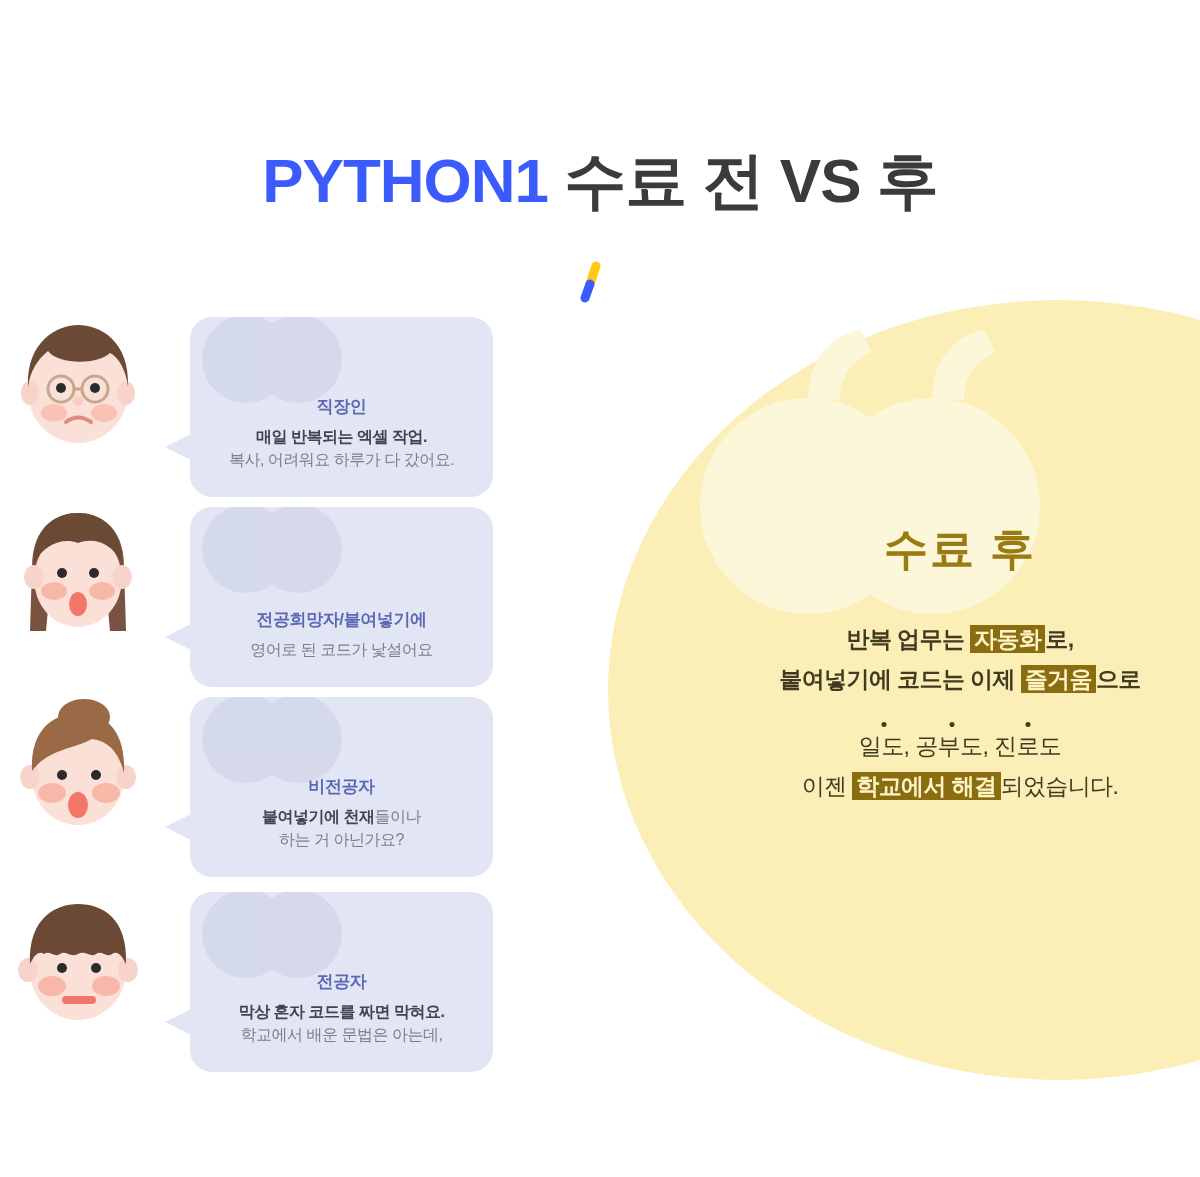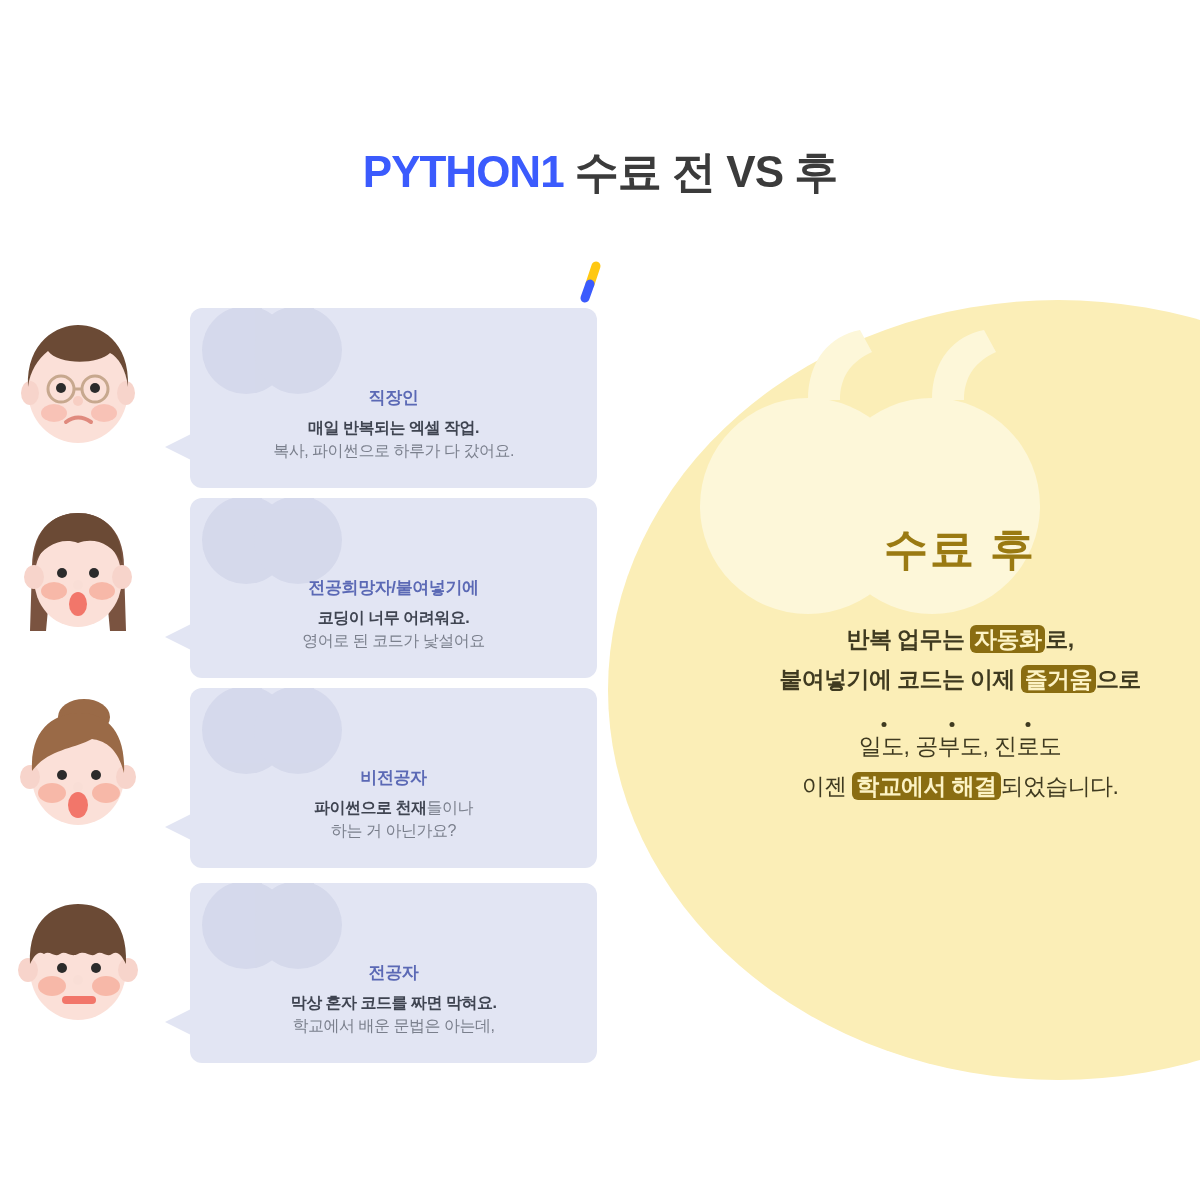--- a/index.html
+++ b/index.html
@@ -8,37 +8,37 @@
     background:#ffffff;
     font-family:"Liberation Sans","DejaVu Sans",sans-serif;
     overflow:hidden;
     position:relative;
   }
   #stage{position:absolute;inset:0;width:1200px;height:1177px;overflow:hidden;}
 
   
   .title-wrap{position:absolute;left:0;top:150px;width:1200px;text-align:center;}
   .title{
-    font-size:44px;font-weight:700;letter-spacing:-1px;white-space:nowrap;
+    font-size:62px;font-weight:700;letter-spacing:-1px;white-space:nowrap;
     line-height:1.0;
   }
   .title .blue{color:#3b5bfd;}
   .title .dark{color:#3b3b3b;}
   .accent-pen{
     position:absolute;left:578px;top:110px;width:24px;height:46px;
   }
 
   
   .bubble-row{position:absolute;left:0;width:560px;height:185px;}
   .avatar{
     position:absolute;left:14px;top:12px;width:128px;height:140px;
   }
   .bubble{
-    position:absolute;left:190px;top:3px;width:407px;height:180px;
-    background:#e2e5f3;border-radius:12px;overflow:hidden;
+    position:absolute;left:190px;top:12px;width:303px;height:180px;
+    background:#e2e5f3;border-radius:22px;overflow:hidden;
   }
   .bubble-tail{
     position:absolute;left:165px;top:128px;width:0;height:0;
     border-top:14px solid transparent;
     border-bottom:14px solid transparent;
     border-right:28px solid #e2e5f3;
   }
   .quote-deco{
     position:absolute;left:8px;top:-20px;width:150px;height:118px;opacity:1;
   }
@@ -67,21 +67,21 @@
   .after-title{
     font-size:44px;font-weight:800;color:#9a7a12;letter-spacing:2px;
     margin-bottom:40px;
   }
   .after-line{
     font-size:23px;font-weight:700;color:#3f3a20;letter-spacing:-0.6px;
     line-height:1.75;white-space:nowrap;
   }
   .after-line.plain{font-weight:400;color:#3f3a20;}
   .hl{
-    background:#8a6d11;color:#fdf3c4;padding:1px 4px;font-weight:700;border-radius:6px;
+    background:#8a6d11;color:#fdf3c4;padding:1px 4px;font-weight:700;
   }
   .gap{height:26px;}
   .dotted{position:relative;}
   .dotted::before{
     content:"";position:absolute;left:50%;top:-11px;transform:translateX(-50%);
     width:5px;height:5px;border-radius:50%;background:#3f3a20;
   }
 </style>
 </head>
 <body>
@@ -155,21 +155,21 @@
         <g fill="#d3d7ea" opacity="0.85">
           <circle cx="48" cy="62" r="44"></circle>
           <circle cx="100" cy="62" r="44"></circle>
           <path d="M48 20 C48 6 60 -4 74 -8 L80 2 C70 8 64 14 64 22 Z"></path>
           <path d="M100 20 C100 6 112 -4 126 -8 L132 2 C122 8 116 14 116 22 Z"></path>
         </g>
       </svg>
       <div class="bubble-text">
         <div class="b-role">직장인</div>
         <div class="b-line strong">매일 반복되는 엑셀 작업.</div>
-        <div class="b-line">복사, 파이썬으로 하루가 다 갔어요.</div>
+        <div class="b-line">복사, 어려워요 하루가 다 갔어요.</div>
       </div>
     </div>
   </div>
 
   <div class="bubble-row" style="top:495px;">
     <svg class="avatar" viewBox="0 0 128 140">
       <path d="M18 60 C18 18 44 6 64 6 C84 6 110 18 110 60 L112 124 L96 124 L92 80 L36 80 L32 124 L16 124 Z" fill="#7a5340"></path>
       <ellipse cx="64" cy="72" rx="44" ry="48" fill="#fbe0d8"></ellipse>
       <ellipse cx="20" cy="70" rx="10" ry="12" fill="#f7d4cb"></ellipse>
       <ellipse cx="108" cy="70" rx="10" ry="12" fill="#f7d4cb"></ellipse>
@@ -186,21 +186,20 @@
       <svg class="quote-deco" viewBox="0 0 150 118">
         <g fill="#d3d7ea" opacity="0.85">
           <circle cx="48" cy="62" r="44"></circle>
           <circle cx="100" cy="62" r="44"></circle>
           <path d="M48 20 C48 6 60 -4 74 -8 L80 2 C70 8 64 14 64 22 Z"></path>
           <path d="M100 20 C100 6 112 -4 126 -8 L132 2 C122 8 116 14 116 22 Z"></path>
         </g>
       </svg>
       <div class="bubble-text">
         <div class="b-role">전공희망자/붙여넣기에</div>
-        <div class="b-line strong">코딩이 너무 어려워요.</div>
         <div class="b-line">영어로 된 코드가 낯설어요</div>
       </div>
     </div>
   </div>
 
   <div class="bubble-row" style="top:685px;">
     <svg class="avatar" viewBox="0 0 128 140">
       <ellipse cx="70" cy="20" rx="26" ry="18" fill="#9a6a47"></ellipse>
       <ellipse cx="64" cy="80" rx="46" ry="48" fill="#fbe0d8"></ellipse>
       <ellipse cx="16" cy="80" rx="10" ry="12" fill="#f7d4cb"></ellipse>
@@ -218,21 +217,21 @@
       <svg class="quote-deco" viewBox="0 0 150 118">
         <g fill="#d3d7ea" opacity="0.85">
           <circle cx="48" cy="62" r="44"></circle>
           <circle cx="100" cy="62" r="44"></circle>
           <path d="M48 20 C48 6 60 -4 74 -8 L80 2 C70 8 64 14 64 22 Z"></path>
           <path d="M100 20 C100 6 112 -4 126 -8 L132 2 C122 8 116 14 116 22 Z"></path>
         </g>
       </svg>
       <div class="bubble-text">
         <div class="b-role">비전공자</div>
-        <div class="b-line"><span class="sb">파이썬으로 천재</span><span>들이나</span></div>
+        <div class="b-line"><span class="sb">붙여넣기에 천재</span><span>들이나</span></div>
         <div class="b-line">하는 거 아닌가요?</div>
       </div>
     </div>
   </div>
 
   <div class="bubble-row" style="top:880px;">
     <svg class="avatar" viewBox="0 0 128 140">
       <ellipse cx="64" cy="78" rx="48" ry="50" fill="#fbe0d8"></ellipse>
       <ellipse cx="14" cy="78" rx="10" ry="12" fill="#f7d4cb"></ellipse>
       <ellipse cx="114" cy="78" rx="10" ry="12" fill="#f7d4cb"></ellipse>

